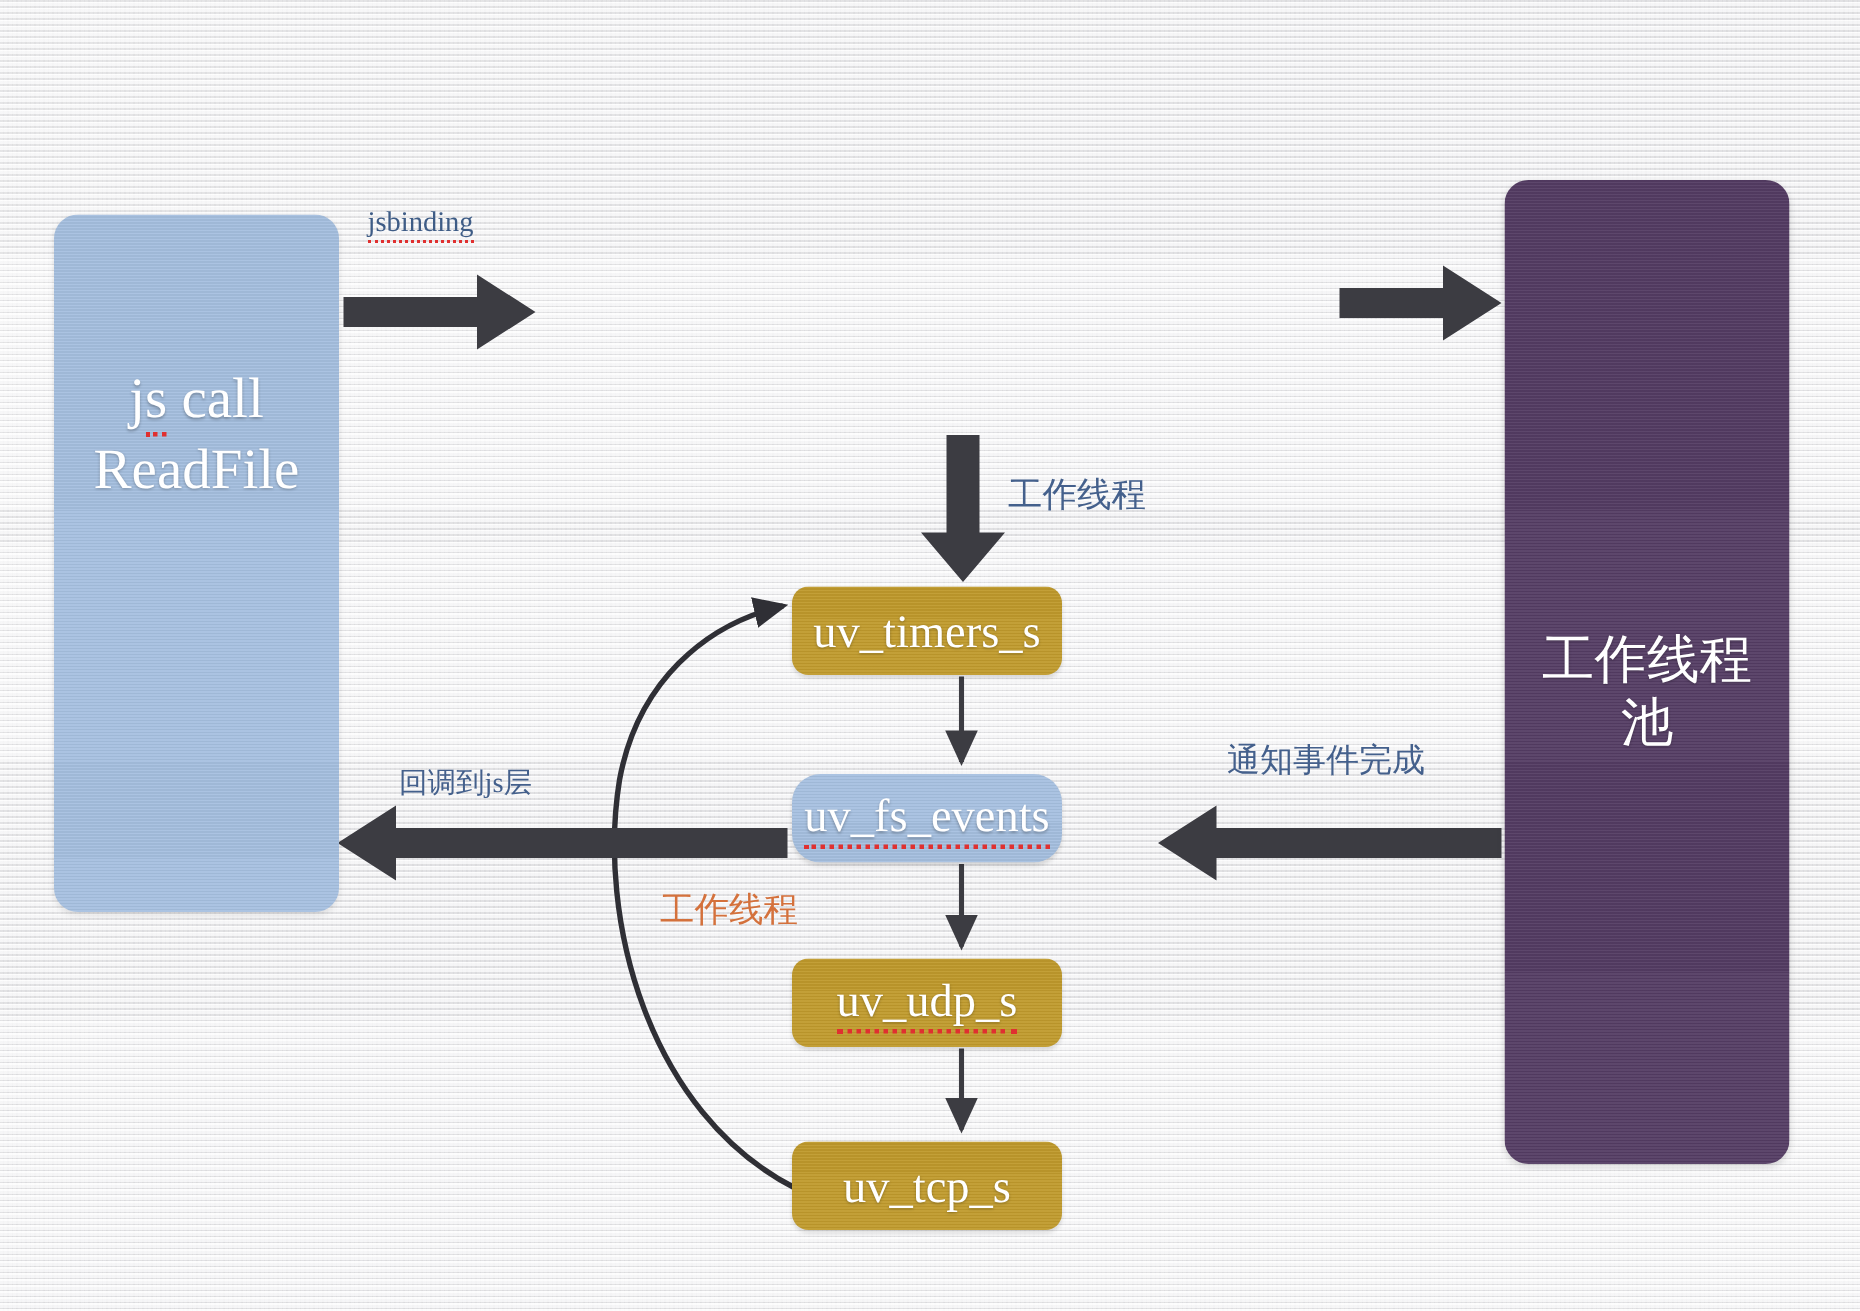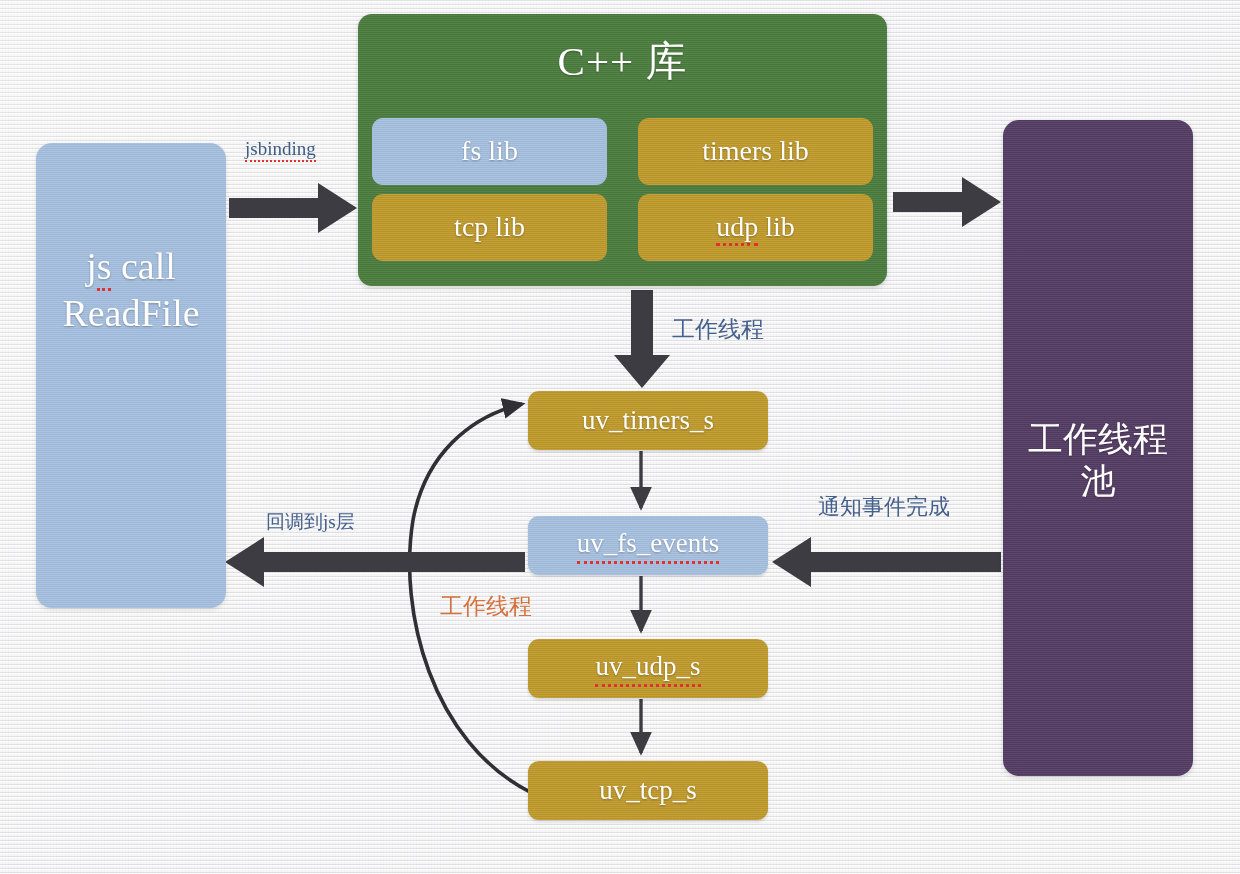--- a/index.html
+++ b/index.html
@@ -119,28 +119,28 @@
     background-color: #543c63;
     border-radius: 16px;
     font-size: 35px;
     align-items: flex-end;
     padding-bottom: 272px;
     box-shadow: 0 2px 5px rgba(0,0,0,0.14);
   }
 
   .uvbox {
     border-radius: 11px;
-    font-size: 27px;
-    width: 240px;
+    font-size: 31px;
+    width: 180px;
     height: 59px;
     left: 528px;
     box-shadow: 0 2px 3px rgba(0,0,0,0.13);
   }
   .uvbox.gold { background-color: #c09a2c; }
-  .uvbox.blue { background-color: #a6c0e0; }
+  .uvbox.blue { background-color: #a6c0e0; border-radius: 19px; }
   .uvbox .u { border-bottom: 3px dotted #e03030; padding-bottom: 1px; }
   #uv-timers { top: 391px; }
   #uv-fs     { top: 516px; }
   #uv-udp    { top: 639px; }
   #uv-tcp    { top: 761px; }
 
   
   .label {
     position: absolute;
     white-space: nowrap;
@@ -228,37 +228,20 @@
     </g>
   </svg>
 
   <div class="box tex" id="js-box">
     <div>
       <div><span>j</span><span class="u">s</span><span> call</span></div>
       <div>ReadFile</div>
     </div>
   </div>
 
-  <div class="box tex" id="cpp-box">
-    <div id="cpp-title">C++ 库</div>
-    <div id="lib-grid">
-      <div class="lib blue tex">
-        <span>fs lib</span>
-      </div>
-      <div class="lib gold tex">
-        <span>timers lib</span>
-      </div>
-      <div class="lib gold tex">
-        <span>tcp lib</span>
-      </div>
-      <div class="lib gold tex">
-        <span><span class="u">udp</span><span> lib</span></span>
-      </div>
-    </div>
-  </div>
 
   <div class="box tex" id="pool-box">
     <div>
       <div>工作线程</div>
       <div>池</div>
     </div>
   </div>
 
   <div class="box uvbox gold tex" id="uv-timers">
     <span>uv_timers_s</span>

